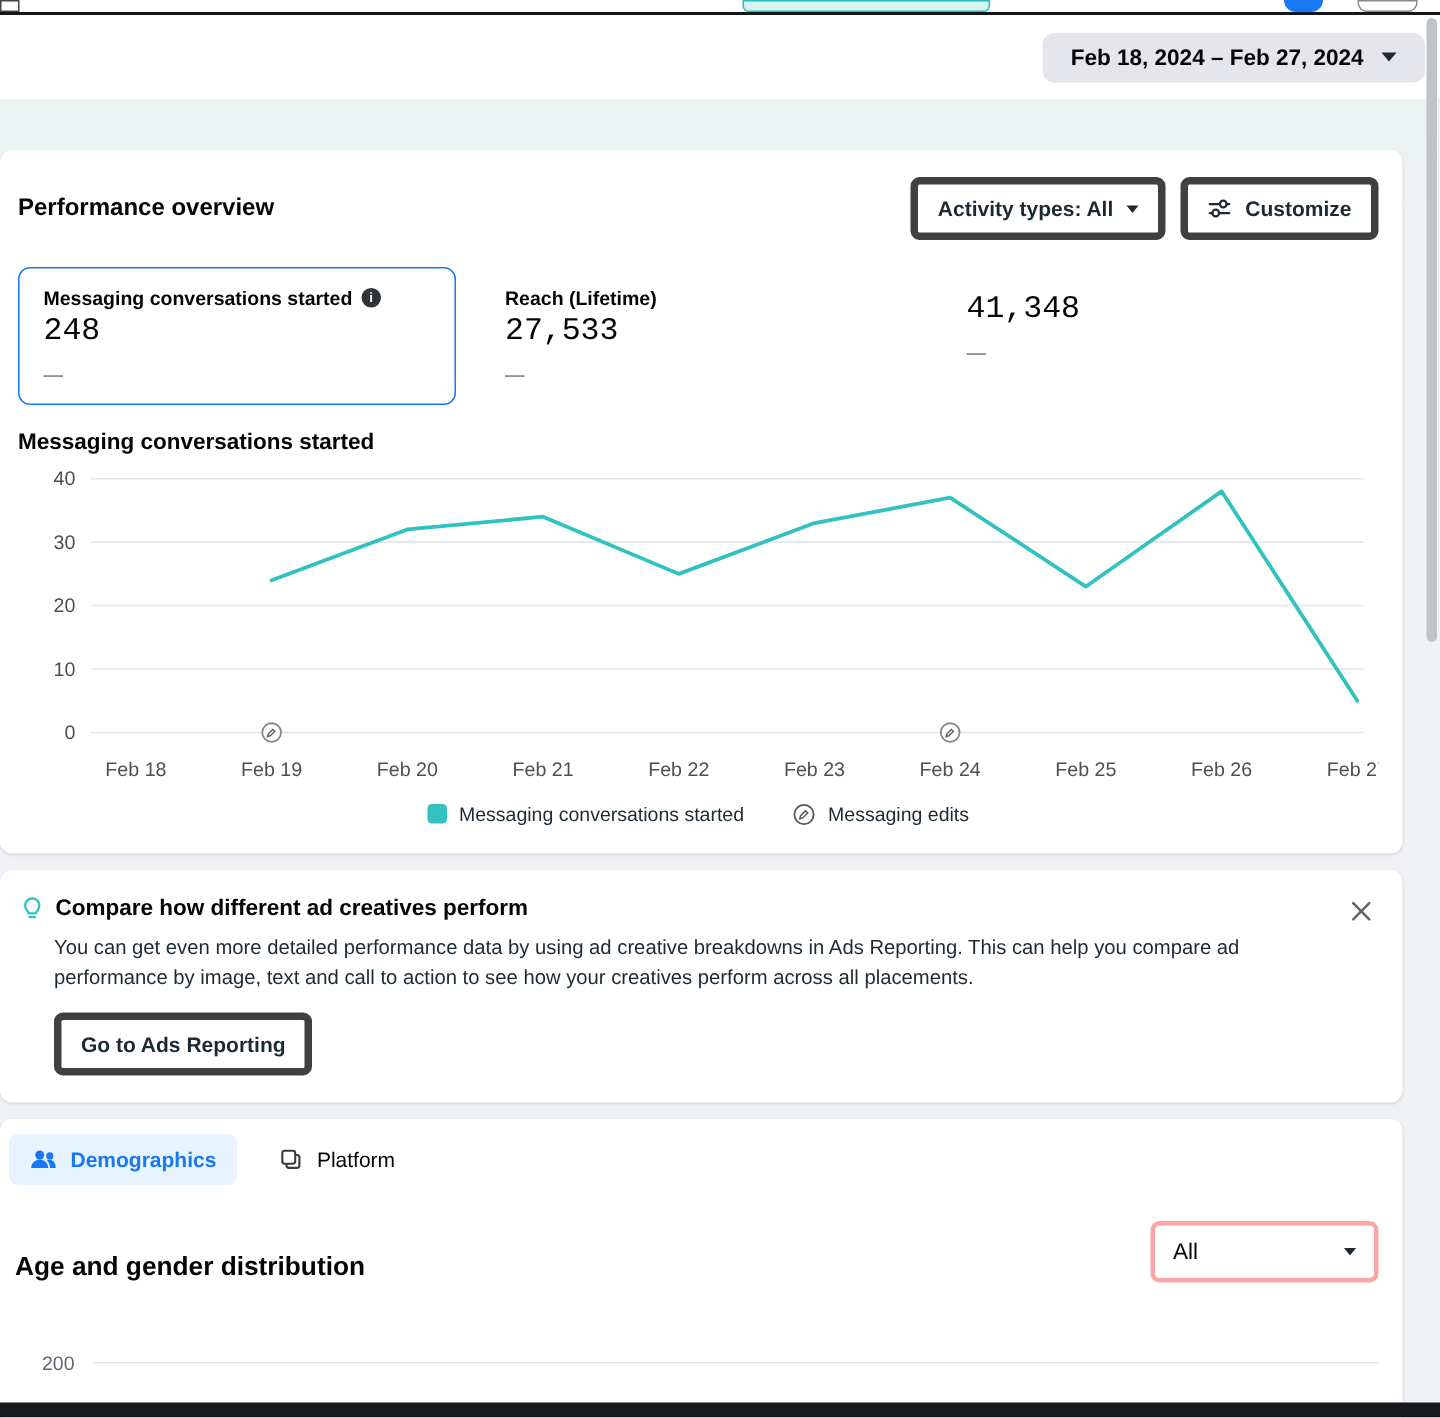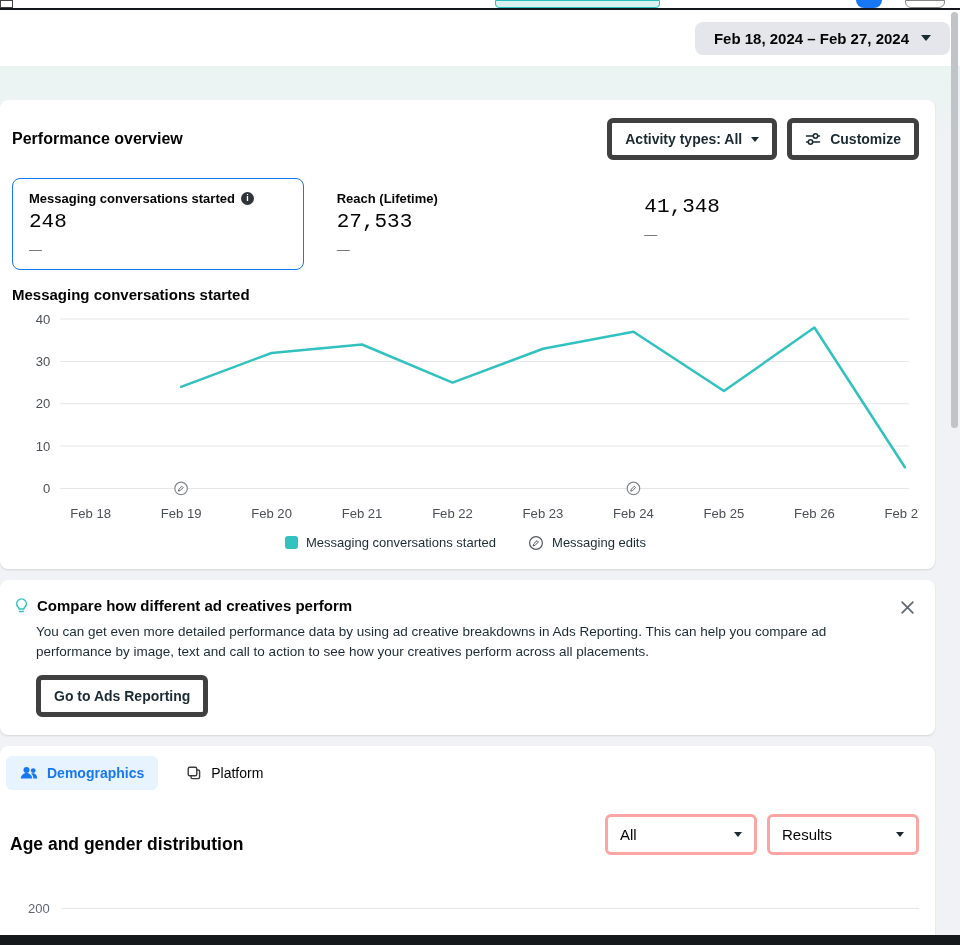--- a/index.html
+++ b/index.html
@@ -239,24 +239,20 @@
         </button>
       </div>
 
       <div class="demo-header">
         <h3 class="demo-heading">Age and gender distribution</h3>
         <div class="filters">
           <div class="dropdown">
             <span>All</span>
             <span class="caret-down small"></span>
           </div>
-          <div class="dropdown">
-            <span>Results</span>
-            <span class="caret-down small"></span>
-          </div>
         </div>
       </div>
 
       <div class="axis-row">
         <span class="axis-label">200</span>
         <span class="axis-line"></span>
       </div>
     </section>
 
   </div>

